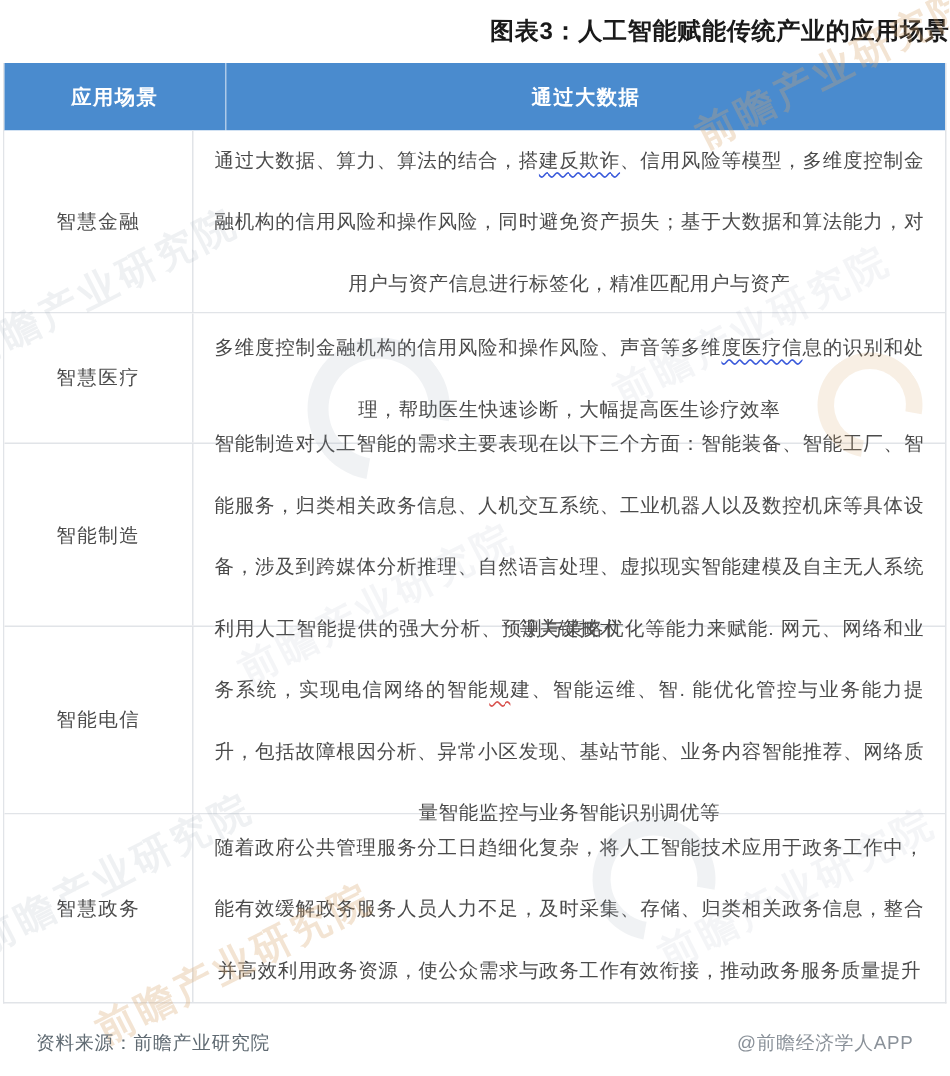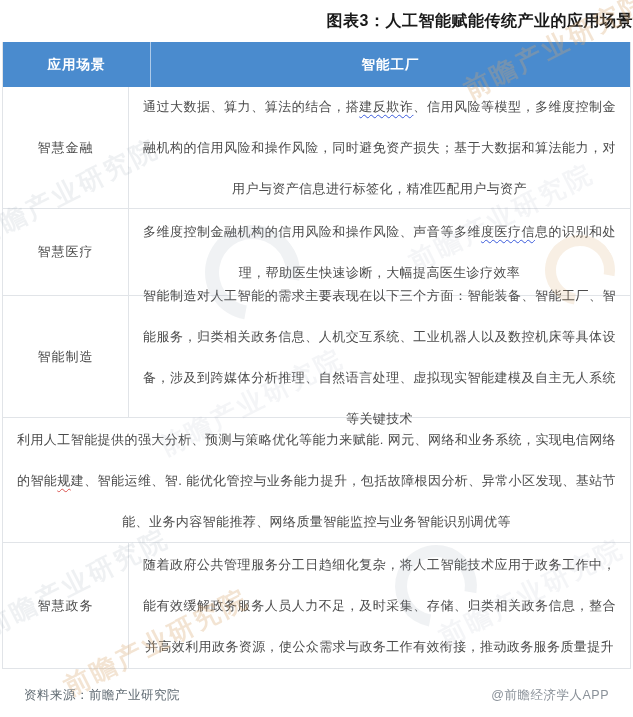--- a/index.html
+++ b/index.html
@@ -80,21 +80,21 @@
     <div class="wm-ring ring-c"></div>
   </div>
 
   <div class="title-bar">
     <span class="title">图表3：人工智能赋能传统产业的应用场景</span>
   </div>
 
   <div class="table">
     <div class="thead">
       <div class="th th-scene">应用场景</div>
-      <div class="th th-detail">智能工厂</div>
+      <div class="th th-detail">通过大数据</div>
     </div>
 
     <div class="trow r1">
       <div class="td-scene">智慧金融</div>
       <div class="td-detail">
         <div class="txt"><span>通过大数据、算力、算法的结合，搭</span><span class="wavy-blue">建反欺诈</span><span>、信用风险等模型，多维度控制金融机构的信用风险和操作风险，同时避免资产损失；基于大数据和算法能力，对用户与资产信息进行标签化，精准匹配用户与资产</span></div>
       </div>
     </div>
 
     <div class="trow r2">
@@ -105,20 +105,21 @@
     </div>
 
     <div class="trow r3">
       <div class="td-scene">智能制造</div>
       <div class="td-detail">
         <div class="txt"><span>智能制造对人工智能的需求主要表现在以下三个方面：智能装备、智能工厂、智能服务，归类相关政务信息、人机交互系统、工业机器人以及数控机床等具体设备，涉及到跨媒体分析推理、自然语言处理、虚拟现实智能建模及自主无人系统等关键技术</span></div>
       </div>
     </div>
 
     <div class="trow r4">
+      <div class="td-scene">智能电信</div>
       <div class="td-detail">
         <div class="txt"><span>利用人工智能提供的强大分析、预测与策略优化等能力来赋能. 网元、网络和业务系统，实现电信网络的智能</span><span class="wavy-red">规</span><span>建、智能运维、智. 能优化管控与业务能力提升，包括故障根因分析、异常小区发现、基站节能、业务内容智能推荐、网络质量智能监控与业务智能识别调优等</span></div>
       </div>
     </div>
 
     <div class="trow r5">
       <div class="td-scene">智慧政务</div>
       <div class="td-detail">
         <div class="txt"><span>随着政府公共管理服务分工日趋细化复杂，将人工智能技术应用于政务工作中，能有效缓解政务服务人员人力不足，及时采集、存储、归类相关政务信息，整合并高效利用政务资源，使公众需求与政务工作有效衔接，推动政务服务质量提升</span></div>
       </div>

